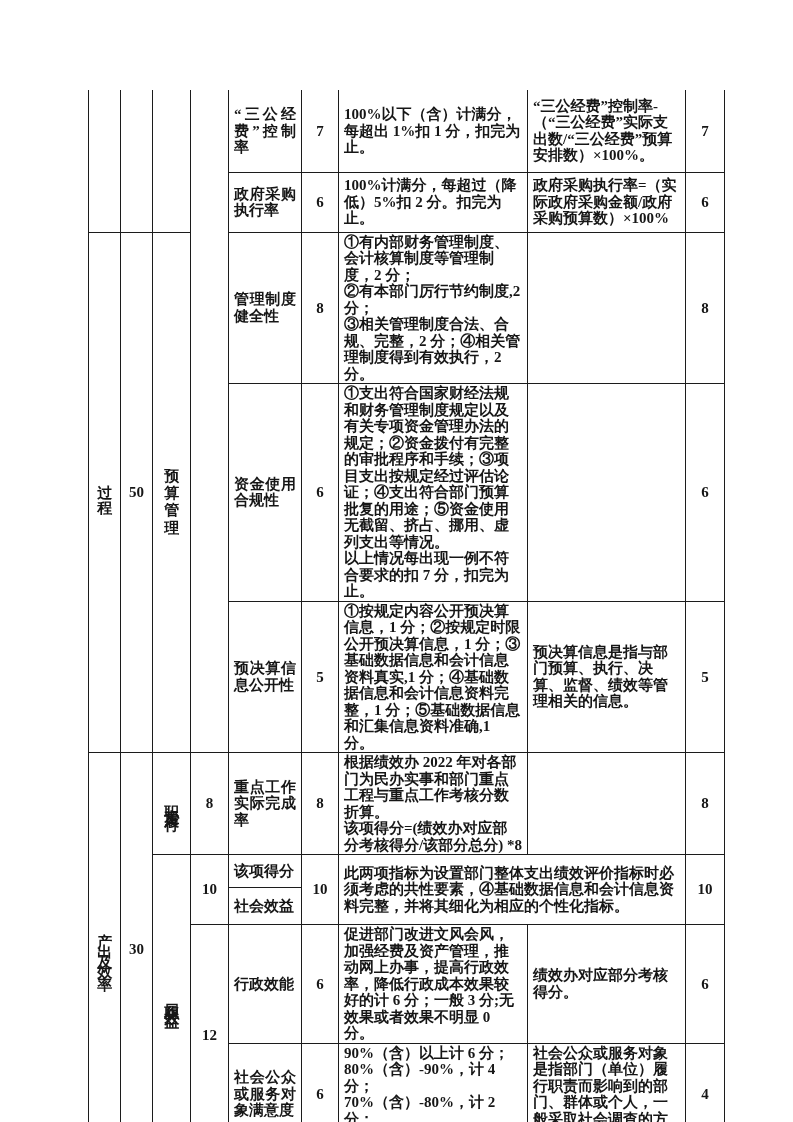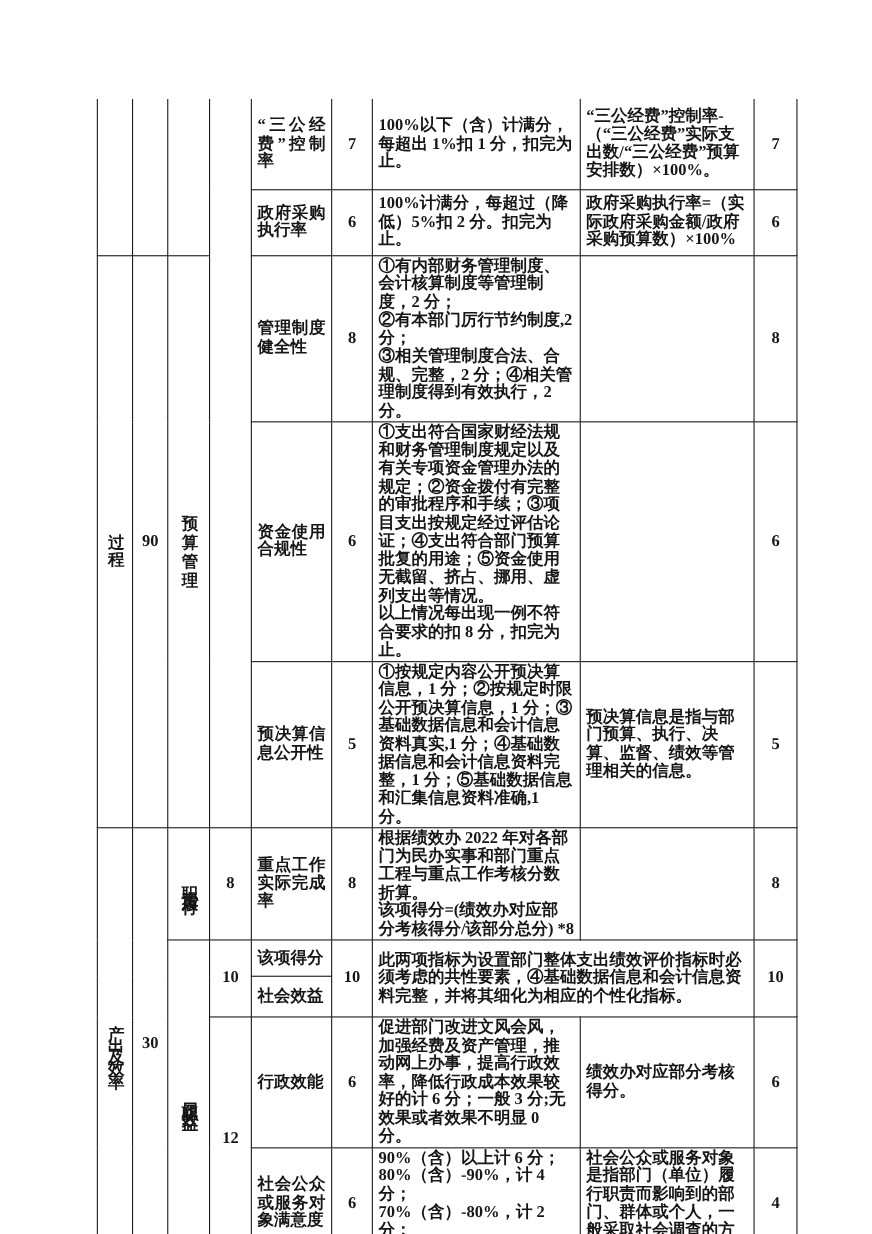--- a/index.html
+++ b/index.html
@@ -84,36 +84,36 @@
       <tr style="height:60px">
         <td class="ind">政府采购执行率</td>
         <td class="c pts">6</td>
         <td class="crit">100%计满分，每超过（降低）5%扣 2 分。扣完为止。</td>
         <td class="note">政府采购执行率=（实际政府采购金额/政府采购预算数）×100%</td>
         <td class="c pts">6</td>
       </tr>
 
       <tr style="height:118px">
         <td class="c" rowspan="3"><span class="vtext vloose">过程</span></td>
-        <td class="c pts" rowspan="3">90</td>
+        <td class="c pts" rowspan="3">50</td>
         <td class="c" rowspan="3"><span class="vtext vloose">预算管理</span></td>
         <td class="ind">管理制度健全性</td>
         <td class="c pts">8</td>
         <td class="crit">①有内部财务管理制度、会计核算制度等管理制度，2 分；
 ②有本部门厉行节约制度,2 分；
 ③相关管理制度合法、合规、完整，2 分；④相关管理制度得到有效执行，2 分。</td>
         <td class="note"></td>
         <td class="c pts">8</td>
       </tr>
 
       <tr style="height:188px">
         <td class="ind">资金使用合规性</td>
         <td class="c pts">6</td>
         <td class="crit">①支出符合国家财经法规和财务管理制度规定以及有关专项资金管理办法的规定；②资金拨付有完整的审批程序和手续；③项目支出按规定经过评估论证；④支出符合部门预算批复的用途；⑤资金使用无截留、挤占、挪用、虚列支出等情况。
-以上情况每出现一例不符合要求的扣 8 分，扣完为止。</td>
+以上情况每出现一例不符合要求的扣 7 分，扣完为止。</td>
         <td class="note"></td>
         <td class="c pts">6</td>
       </tr>
 
       <tr style="height:135px">
         <td class="ind">预决算信息公开性</td>
         <td class="c pts">5</td>
         <td class="crit">①按规定内容公开预决算信息，1 分；②按规定时限公开预决算信息，1 分；③基础数据信息和会计信息资料真实,1 分；④基础数据信息和会计信息资料完整，1 分；⑤基础数据信息和汇集信息资料准确,1 分。</td>
         <td class="note">预决算信息是指与部门预算、执行、决算、监督、绩效等管理相关的信息。</td>
         <td class="c pts">5</td>

